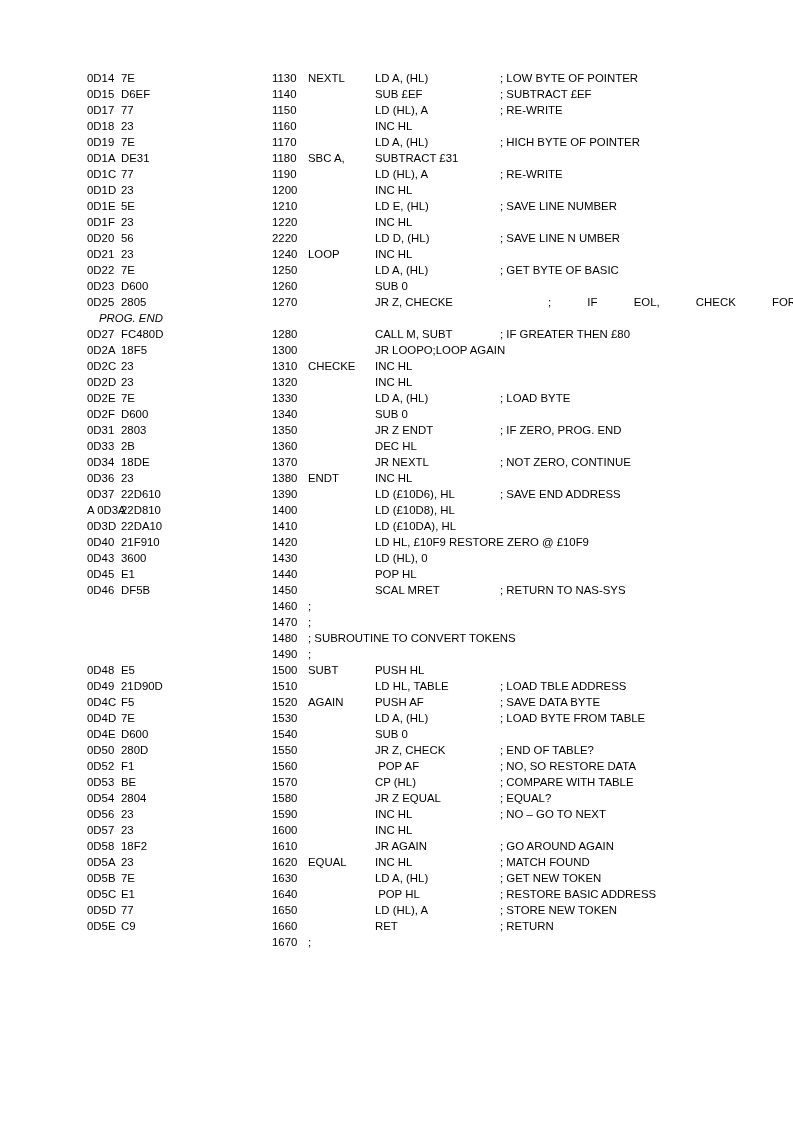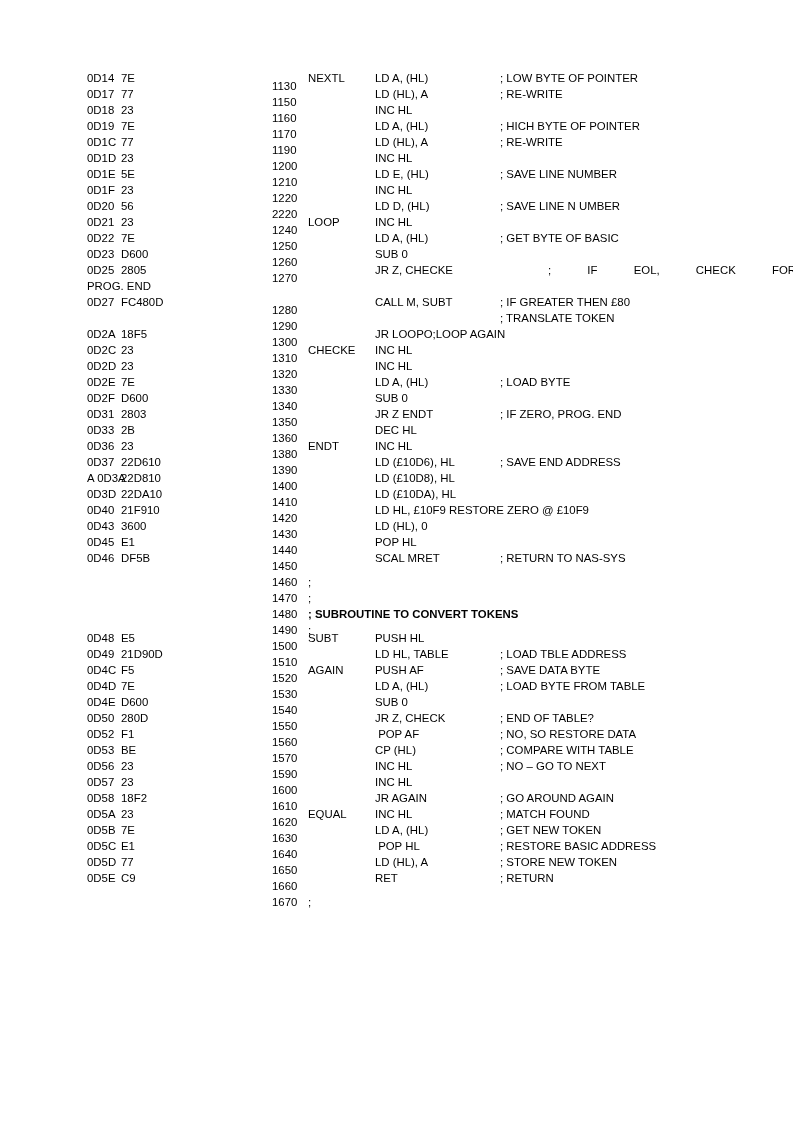--- a/index.html
+++ b/index.html
@@ -40,37 +40,37 @@
   }
   .col {
     position: absolute;
     top: 0;
     white-space: pre;
     display: block;
   }
   
   .c-addr  { left: 0px;   }
   .c-hex   { left: 34px;  }
-  .c-lnum  { left: 185px; margin-top: 8px; }
+  .c-lnum  { left: 185px; }
   .c-label { left: 221px; }
   .c-mnem  { left: 288px; }
   .c-cmt   { left: 413px; }
 
   
   .cmt-justify {
     left: 413px;
     width: 248px;
     display: block;
     white-space: normal;
     text-align: justify;
     text-align-last: justify;
     margin-left: 48px;
   }
   
-  .c-wrap { left: 0px; }
+  .c-wrap { left: 12px; font-style: italic; }
 
   
   .c-mnem-wide { left: 288px; }
 
   #footer {
     position: absolute;
     left: 0;
     top: 992px;
     width: 793px;
     text-align: center;
@@ -80,62 +80,65 @@
     padding-left: 38px;
   }
 </style>
 </head>
 <body>
 
 <div id="page">
 
   <div id="listing">
       <div class="row"><span class="col c-addr">0D14</span><span class="col c-hex">7E</span><span class="col c-lnum">1130</span><span class="col c-label">NEXTL</span><span class="col c-mnem">LD A, (HL)</span><span class="col c-cmt">; LOW BYTE OF POINTER</span></div>
+      <div class="row"><span class="col c-addr">0D15</span><span class="col c-hex">D6EF</span><span class="col c-lnum">1140</span><span class="col c-mnem">SUB £EF</span><span class="col c-cmt">; SUBTRACT £EF</span></div>
       <div class="row"><span class="col c-addr">0D17</span><span class="col c-hex">77</span><span class="col c-lnum">1150</span><span class="col c-mnem">LD (HL), A</span><span class="col c-cmt">; RE-WRITE</span></div>
       <div class="row"><span class="col c-addr">0D18</span><span class="col c-hex">23</span><span class="col c-lnum">1160</span><span class="col c-mnem">INC HL</span></div>
       <div class="row"><span class="col c-addr">0D19</span><span class="col c-hex">7E</span><span class="col c-lnum">1170</span><span class="col c-mnem">LD A, (HL)</span><span class="col c-cmt">; HICH BYTE OF POINTER</span></div>
+      <div class="row"><span class="col c-addr">0D1A</span><span class="col c-hex">DE31</span><span class="col c-lnum">1180</span><span class="col c-label">SBC A,</span><span class="col c-mnem">SUBTRACT £31</span></div>
       <div class="row"><span class="col c-addr">0D1C</span><span class="col c-hex">77</span><span class="col c-lnum">1190</span><span class="col c-mnem">LD (HL), A</span><span class="col c-cmt">; RE-WRITE</span></div>
       <div class="row"><span class="col c-addr">0D1D</span><span class="col c-hex">23</span><span class="col c-lnum">1200</span><span class="col c-mnem">INC HL</span></div>
       <div class="row"><span class="col c-addr">0D1E</span><span class="col c-hex">5E</span><span class="col c-lnum">1210</span><span class="col c-mnem">LD E, (HL)</span><span class="col c-cmt">; SAVE LINE NUMBER</span></div>
       <div class="row"><span class="col c-addr">0D1F</span><span class="col c-hex">23</span><span class="col c-lnum">1220</span><span class="col c-mnem">INC HL</span></div>
       <div class="row"><span class="col c-addr">0D20</span><span class="col c-hex">56</span><span class="col c-lnum">2220</span><span class="col c-mnem">LD D, (HL)</span><span class="col c-cmt">; SAVE LINE N UMBER</span></div>
       <div class="row"><span class="col c-addr">0D21</span><span class="col c-hex">23</span><span class="col c-lnum">1240</span><span class="col c-label">LOOP</span><span class="col c-mnem">INC HL</span></div>
       <div class="row"><span class="col c-addr">0D22</span><span class="col c-hex">7E</span><span class="col c-lnum">1250</span><span class="col c-mnem">LD A, (HL)</span><span class="col c-cmt">; GET BYTE OF BASIC</span></div>
       <div class="row"><span class="col c-addr">0D23</span><span class="col c-hex">D600</span><span class="col c-lnum">1260</span><span class="col c-mnem">SUB 0</span></div>
       <div class="row"><span class="col c-addr">0D25</span><span class="col c-hex">2805</span><span class="col c-lnum">1270</span><span class="col c-mnem">JR Z, CHECKE</span><span class="col cmt-justify">; IF EOL, CHECK FOR</span></div>
       <div class="row"><span class="col c-wrap">PROG. END</span></div>
       <div class="row"><span class="col c-addr">0D27</span><span class="col c-hex">FC480D</span><span class="col c-lnum">1280</span><span class="col c-mnem">CALL M, SUBT</span><span class="col c-cmt">; IF GREATER THEN £80</span></div>
-      <div class="row"><span class="col c-lnum">1290</span><span class="col c-cmt">; TRANSLATE TOKEN</span></div>
       <div class="row"><span class="col c-addr">0D2A</span><span class="col c-hex">18F5</span><span class="col c-lnum">1300</span><span class="col c-mnem-wide">JR LOOPO;LOOP AGAIN</span></div>
       <div class="row"><span class="col c-addr">0D2C</span><span class="col c-hex">23</span><span class="col c-lnum">1310</span><span class="col c-label">CHECKE</span><span class="col c-mnem">INC HL</span></div>
       <div class="row"><span class="col c-addr">0D2D</span><span class="col c-hex">23</span><span class="col c-lnum">1320</span><span class="col c-mnem">INC HL</span></div>
       <div class="row"><span class="col c-addr">0D2E</span><span class="col c-hex">7E</span><span class="col c-lnum">1330</span><span class="col c-mnem">LD A, (HL)</span><span class="col c-cmt">; LOAD BYTE</span></div>
       <div class="row"><span class="col c-addr">0D2F</span><span class="col c-hex">D600</span><span class="col c-lnum">1340</span><span class="col c-mnem">SUB 0</span></div>
       <div class="row"><span class="col c-addr">0D31</span><span class="col c-hex">2803</span><span class="col c-lnum">1350</span><span class="col c-mnem">JR Z ENDT</span><span class="col c-cmt">; IF ZERO, PROG. END</span></div>
       <div class="row"><span class="col c-addr">0D33</span><span class="col c-hex">2B</span><span class="col c-lnum">1360</span><span class="col c-mnem">DEC HL</span></div>
+      <div class="row"><span class="col c-addr">0D34</span><span class="col c-hex">18DE</span><span class="col c-lnum">1370</span><span class="col c-mnem">JR NEXTL</span><span class="col c-cmt">; NOT ZERO, CONTINUE</span></div>
       <div class="row"><span class="col c-addr">0D36</span><span class="col c-hex">23</span><span class="col c-lnum">1380</span><span class="col c-label">ENDT</span><span class="col c-mnem">INC HL</span></div>
       <div class="row"><span class="col c-addr">0D37</span><span class="col c-hex">22D610</span><span class="col c-lnum">1390</span><span class="col c-mnem">LD (£10D6), HL</span><span class="col c-cmt">; SAVE END ADDRESS</span></div>
       <div class="row"><span class="col c-addr">A 0D3A</span><span class="col c-hex">22D810</span><span class="col c-lnum">1400</span><span class="col c-mnem">LD (£10D8), HL</span></div>
       <div class="row"><span class="col c-addr">0D3D</span><span class="col c-hex">22DA10</span><span class="col c-lnum">1410</span><span class="col c-mnem">LD (£10DA), HL</span></div>
       <div class="row"><span class="col c-addr">0D40</span><span class="col c-hex">21F910</span><span class="col c-lnum">1420</span><span class="col c-mnem-wide">LD HL, £10F9 RESTORE ZERO @ £10F9</span></div>
       <div class="row"><span class="col c-addr">0D43</span><span class="col c-hex">3600</span><span class="col c-lnum">1430</span><span class="col c-mnem">LD (HL), 0</span></div>
       <div class="row"><span class="col c-addr">0D45</span><span class="col c-hex">E1</span><span class="col c-lnum">1440</span><span class="col c-mnem">POP HL</span></div>
       <div class="row"><span class="col c-addr">0D46</span><span class="col c-hex">DF5B</span><span class="col c-lnum">1450</span><span class="col c-mnem">SCAL MRET</span><span class="col c-cmt">; RETURN TO NAS-SYS</span></div>
       <div class="row"><span class="col c-lnum">1460</span><span class="col c-lnum" style="left: 221px;">;</span></div>
       <div class="row"><span class="col c-lnum">1470</span><span class="col c-lnum" style="left: 221px;">;</span></div>
-      <div class="row"><span class="col c-lnum">1480</span><span class="col c-lnum" style="left: 221px; font-weight: bold;">; SUBROUTINE TO CONVERT TOKENS</span></div>
+      <div class="row"><span class="col c-lnum">1480</span><span class="col c-lnum" style="left: 221px;">; SUBROUTINE TO CONVERT TOKENS</span></div>
       <div class="row"><span class="col c-lnum">1490</span><span class="col c-lnum" style="left: 221px;">;</span></div>
       <div class="row"><span class="col c-addr">0D48</span><span class="col c-hex">E5</span><span class="col c-lnum">1500</span><span class="col c-label">SUBT</span><span class="col c-mnem">PUSH HL</span></div>
       <div class="row"><span class="col c-addr">0D49</span><span class="col c-hex">21D90D</span><span class="col c-lnum">1510</span><span class="col c-mnem">LD HL, TABLE</span><span class="col c-cmt">; LOAD TBLE ADDRESS</span></div>
       <div class="row"><span class="col c-addr">0D4C</span><span class="col c-hex">F5</span><span class="col c-lnum">1520</span><span class="col c-label">AGAIN</span><span class="col c-mnem">PUSH AF</span><span class="col c-cmt">; SAVE DATA BYTE</span></div>
       <div class="row"><span class="col c-addr">0D4D</span><span class="col c-hex">7E</span><span class="col c-lnum">1530</span><span class="col c-mnem">LD A, (HL)</span><span class="col c-cmt">; LOAD BYTE FROM TABLE</span></div>
       <div class="row"><span class="col c-addr">0D4E</span><span class="col c-hex">D600</span><span class="col c-lnum">1540</span><span class="col c-mnem">SUB 0</span></div>
       <div class="row"><span class="col c-addr">0D50</span><span class="col c-hex">280D</span><span class="col c-lnum">1550</span><span class="col c-mnem">JR Z, CHECK</span><span class="col c-cmt">; END OF TABLE?</span></div>
       <div class="row"><span class="col c-addr">0D52</span><span class="col c-hex">F1</span><span class="col c-lnum">1560</span><span class="col c-mnem"> POP AF</span><span class="col c-cmt">; NO, SO RESTORE DATA</span></div>
       <div class="row"><span class="col c-addr">0D53</span><span class="col c-hex">BE</span><span class="col c-lnum">1570</span><span class="col c-mnem">CP (HL)</span><span class="col c-cmt">; COMPARE WITH TABLE</span></div>
+      <div class="row"><span class="col c-addr">0D54</span><span class="col c-hex">2804</span><span class="col c-lnum">1580</span><span class="col c-mnem">JR Z EQUAL</span><span class="col c-cmt">; EQUAL?</span></div>
       <div class="row"><span class="col c-addr">0D56</span><span class="col c-hex">23</span><span class="col c-lnum">1590</span><span class="col c-mnem">INC HL</span><span class="col c-cmt">; NO – GO TO NEXT</span></div>
       <div class="row"><span class="col c-addr">0D57</span><span class="col c-hex">23</span><span class="col c-lnum">1600</span><span class="col c-mnem">INC HL</span></div>
       <div class="row"><span class="col c-addr">0D58</span><span class="col c-hex">18F2</span><span class="col c-lnum">1610</span><span class="col c-mnem">JR AGAIN</span><span class="col c-cmt">; GO AROUND AGAIN</span></div>
       <div class="row"><span class="col c-addr">0D5A</span><span class="col c-hex">23</span><span class="col c-lnum">1620</span><span class="col c-label">EQUAL</span><span class="col c-mnem">INC HL</span><span class="col c-cmt">; MATCH FOUND</span></div>
       <div class="row"><span class="col c-addr">0D5B</span><span class="col c-hex">7E</span><span class="col c-lnum">1630</span><span class="col c-mnem">LD A, (HL)</span><span class="col c-cmt">; GET NEW TOKEN</span></div>
       <div class="row"><span class="col c-addr">0D5C</span><span class="col c-hex">E1</span><span class="col c-lnum">1640</span><span class="col c-mnem"> POP HL</span><span class="col c-cmt">; RESTORE BASIC ADDRESS</span></div>
       <div class="row"><span class="col c-addr">0D5D</span><span class="col c-hex">77</span><span class="col c-lnum">1650</span><span class="col c-mnem">LD (HL), A</span><span class="col c-cmt">; STORE NEW TOKEN</span></div>
       <div class="row"><span class="col c-addr">0D5E</span><span class="col c-hex">C9</span><span class="col c-lnum">1660</span><span class="col c-mnem">RET</span><span class="col c-cmt">; RETURN</span></div>
       <div class="row"><span class="col c-lnum">1670</span><span class="col c-lnum" style="left: 221px;">;</span></div>
     </div>

